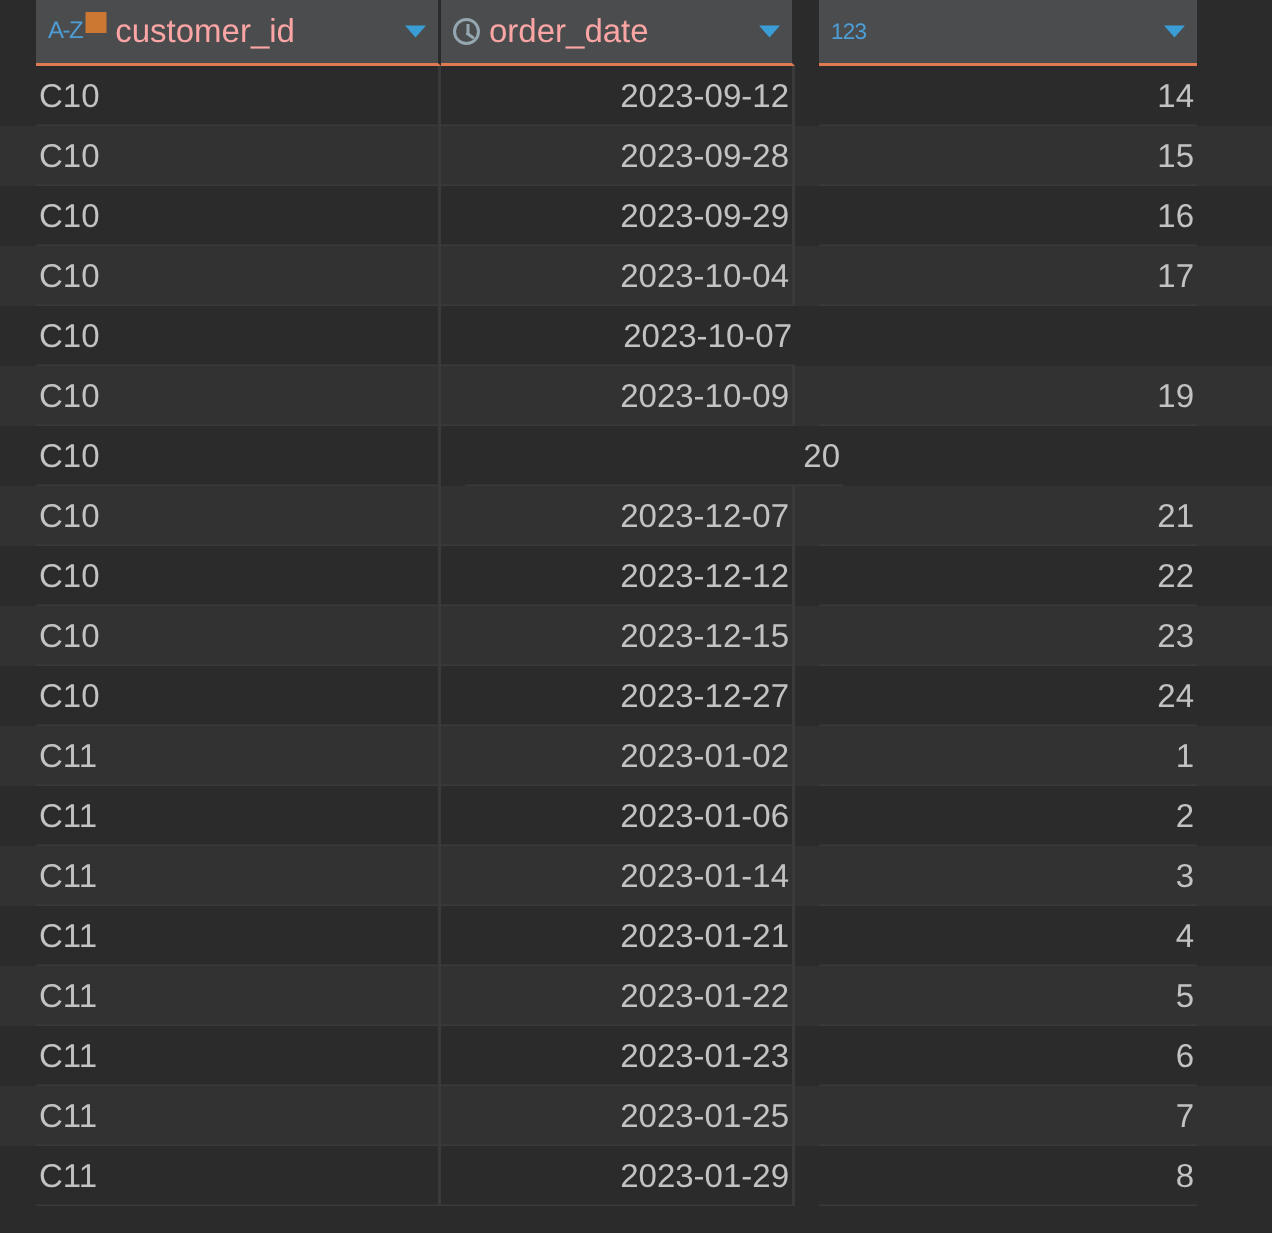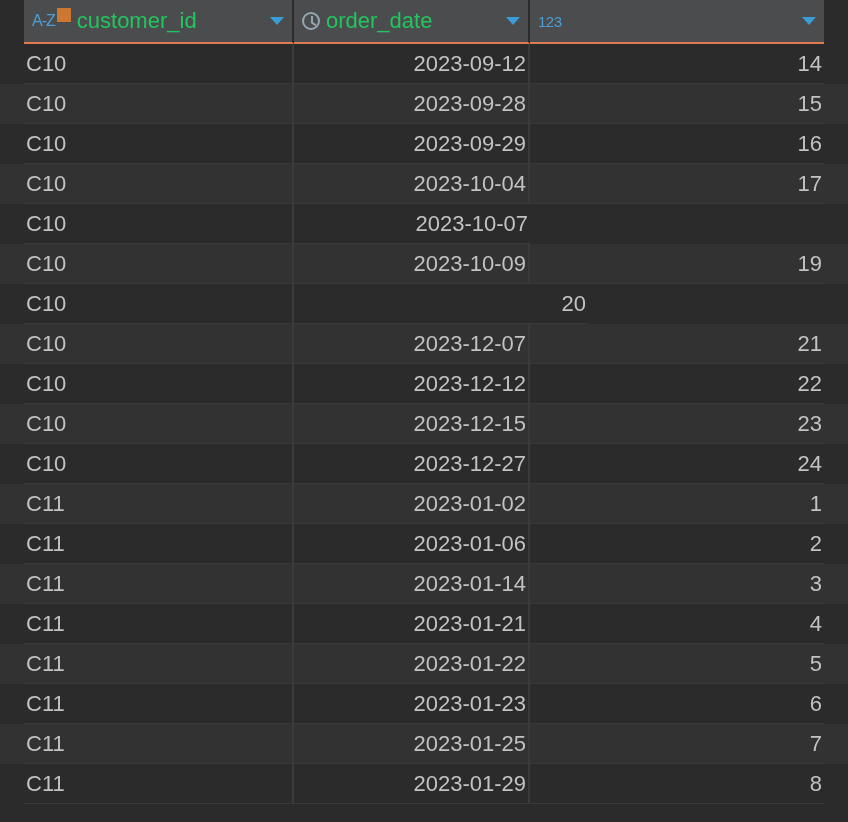--- a/index.html
+++ b/index.html
@@ -28,21 +28,21 @@
     align-items: center;
     background: #4a4c4e;
     border-right: 2px solid #2b2b2b;
     border-bottom: 2px solid #e07a52;
     padding: 0 8px;
     position: relative;
   }
   .header-cell:last-child { border-right: 0; }
   .col1 { width: 270px; margin-left: 24px; }
   .col2 { width: 236px; }
-  .col3 { width: 294px; }
+  .col3 { width: 252px; margin-left: 16px; }
   .type-badge {
     display: inline-flex;
     align-items: center;
     margin-right: 6px;
     font-size: 16px;
   }
   .badge-az { color: #4e9ed6; font-weight: 500; letter-spacing: -1px; }
   .badge-key {
     width: 14px; height: 14px;
     background: #cc7832;
@@ -60,21 +60,21 @@
   }
   .badge-clock::before, .badge-clock::after {
     content: '';
     position: absolute;
     background: #94a7b0;
     left: 7px;
   }
   .badge-clock::before { width: 2px; height: 7px; top: 2px; }
   .badge-clock::after { width: 6px; height: 2px; top: 7px; left: 7px; transform: rotate(35deg); transform-origin: left center;}
   .badge-123 { color: #4e9ed6; font-weight: 500; font-size: 15px; letter-spacing: -0.5px; }
-  .header-label { color: #22c55e; font-weight: 400; }
+  .header-label { color: #fca5a5; font-weight: 400; }
   .sort-arrow {
     margin-left: auto;
     width: 0; height: 0;
     border-left: 7px solid transparent;
     border-right: 7px solid transparent;
     border-top: 8px solid #3b9dd6;
   }
   .body { display: flex; flex-direction: column; }
   .row {
     display: flex;

